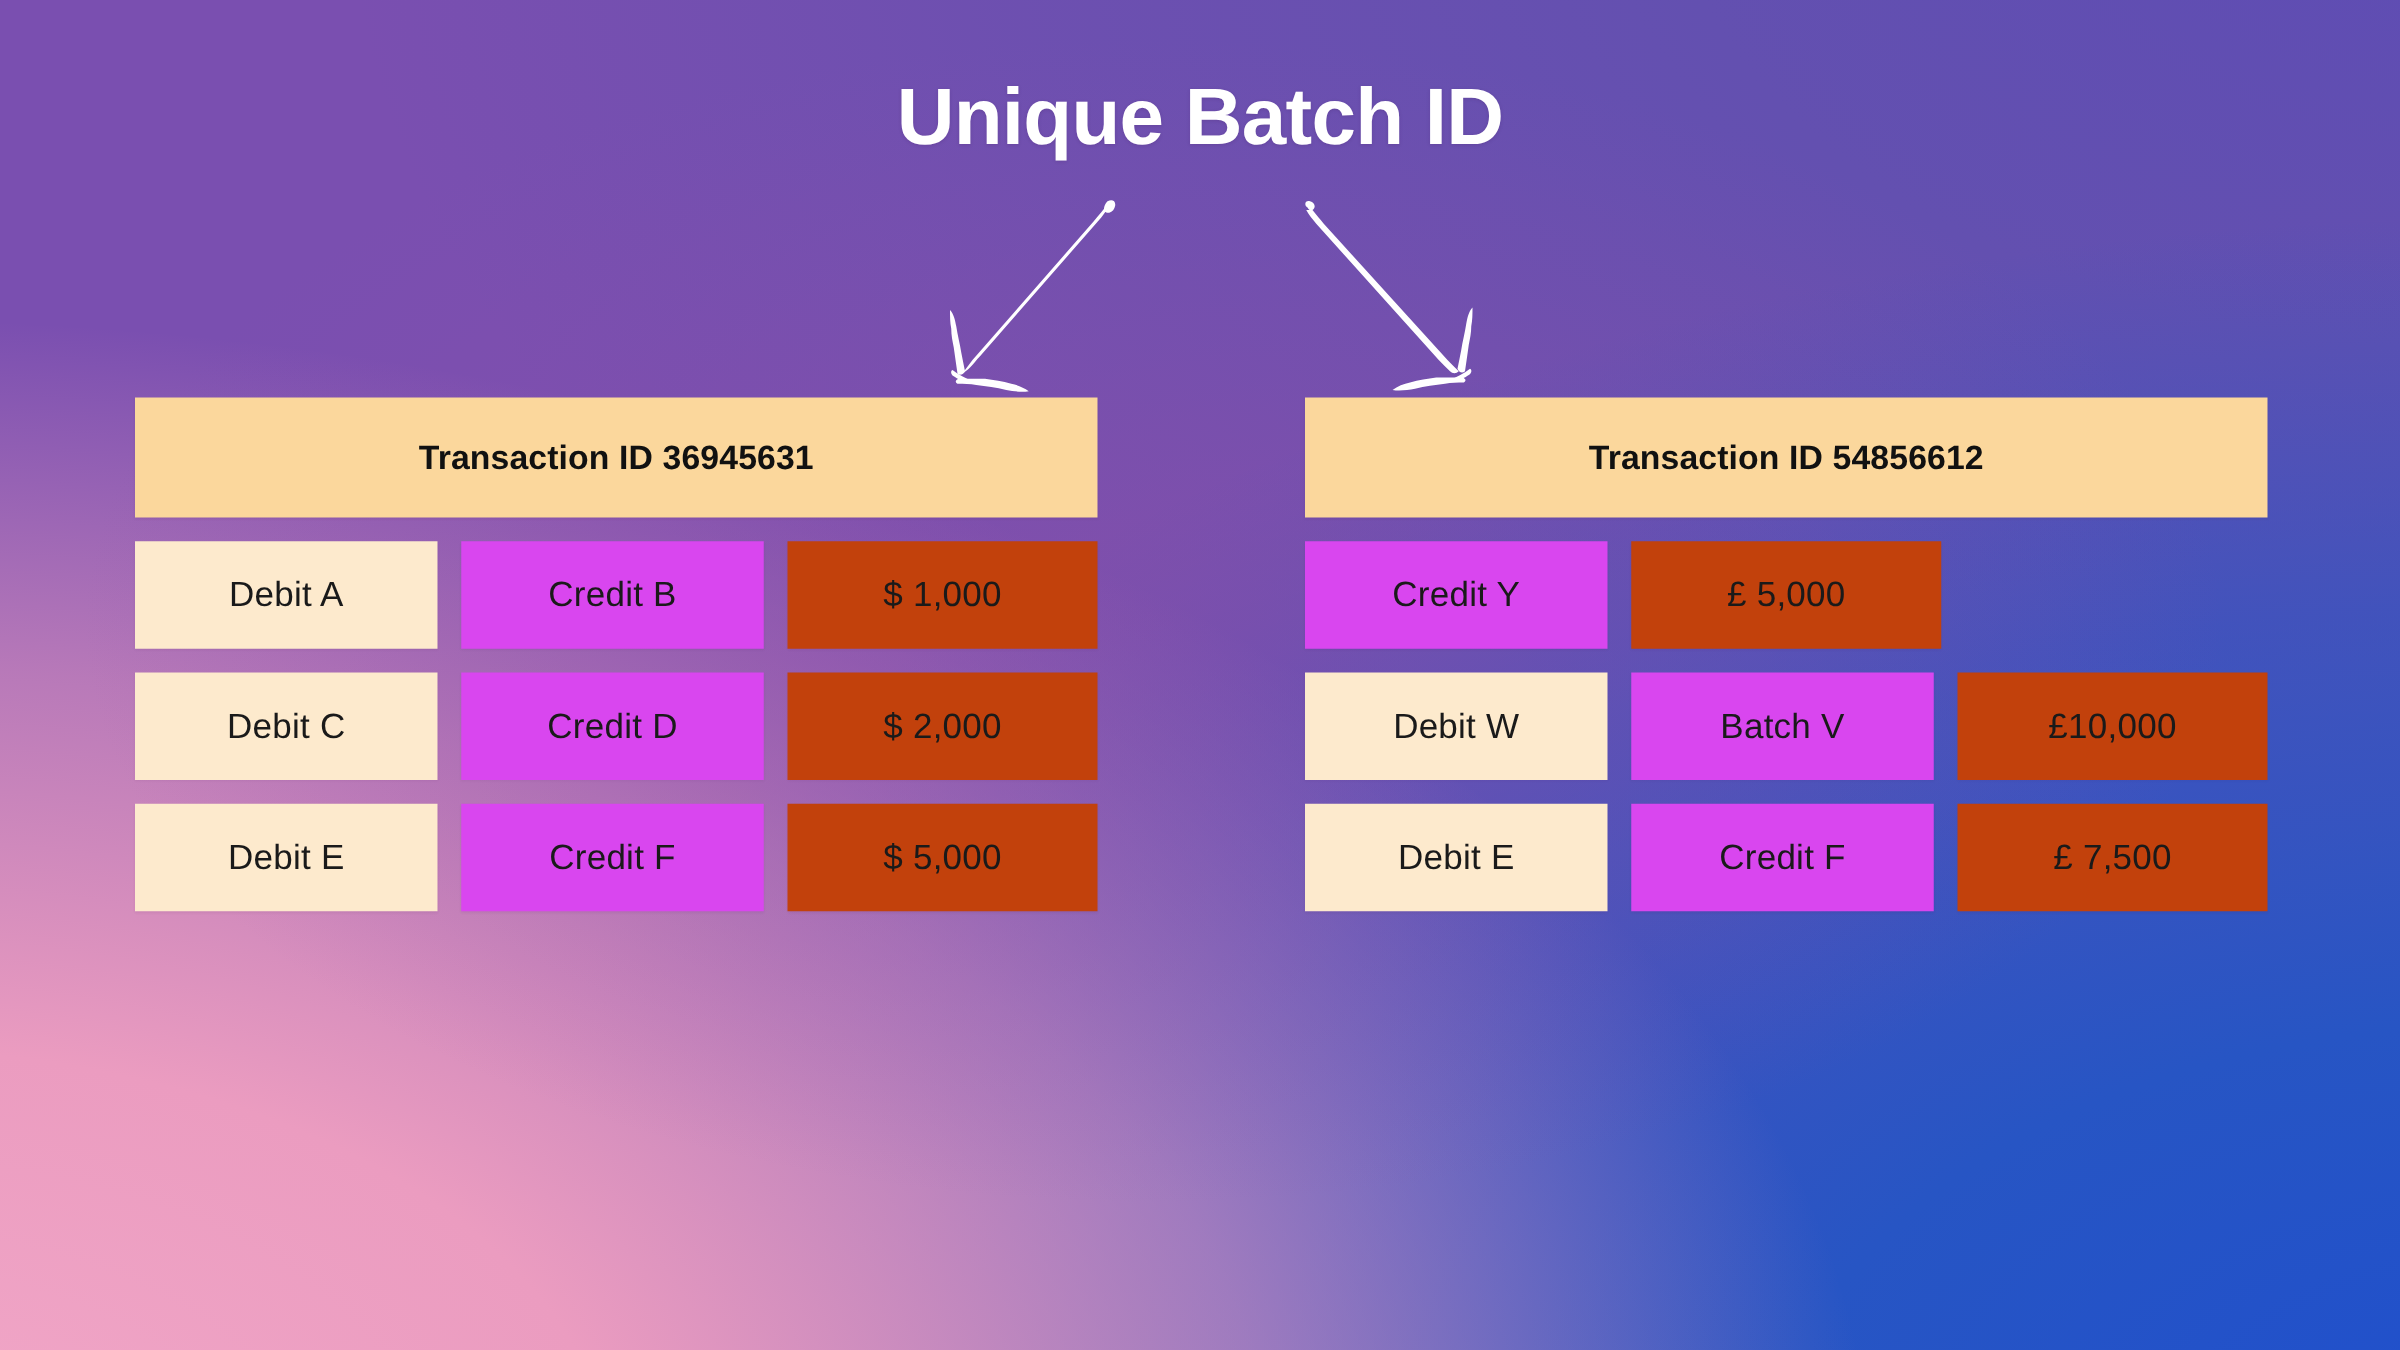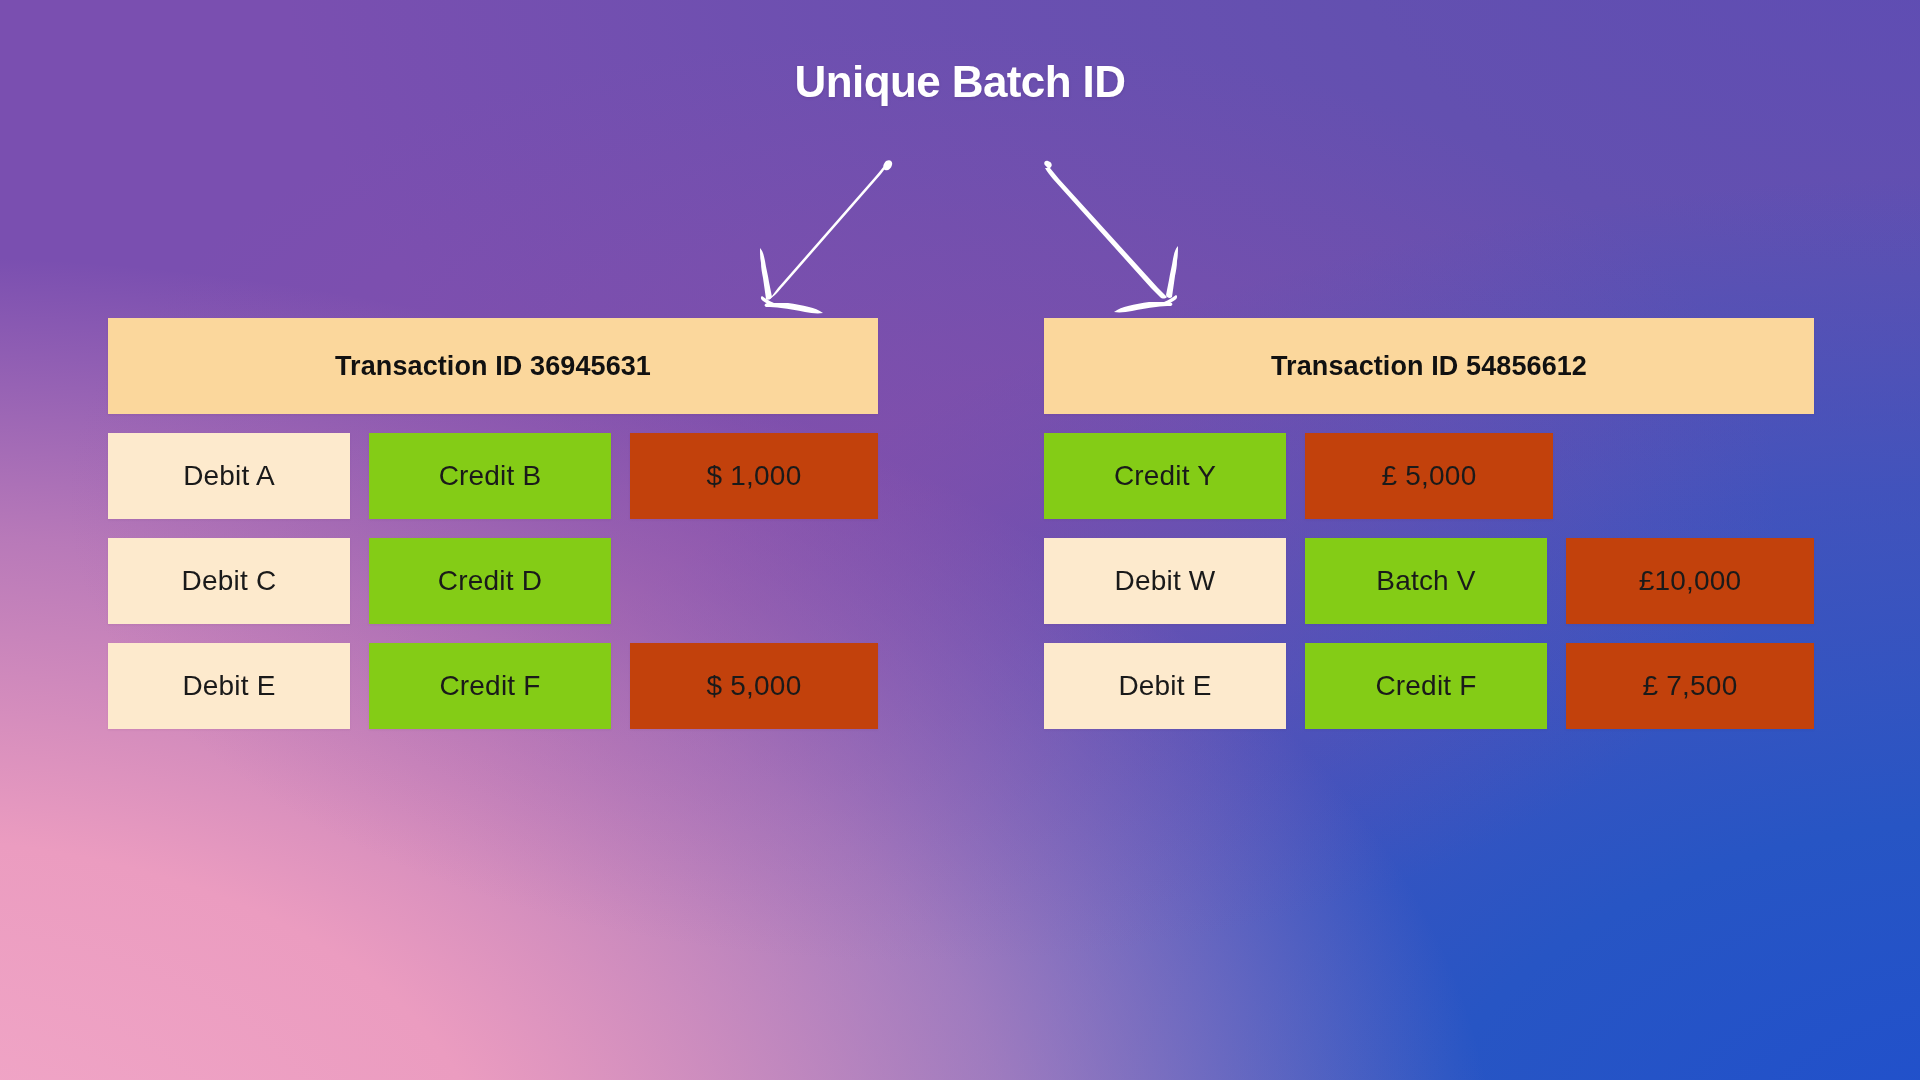--- a/index.html
+++ b/index.html
@@ -57,21 +57,21 @@
   }
 
   
   #page-title {
     position: absolute;
     left: 0;
     right: 0;
     top: 58px;
     text-align: center;
     color: #ffffff;
-    font-size: 44px;
+    font-size: 64px;
     font-weight: 700;
     letter-spacing: -0.6px;
     line-height: 1.1;
     text-shadow: 0 1px 3px rgba(60,20,80,0.18);
   }
 
   
   #arrows {
     position: absolute;
     left: 0;
@@ -118,21 +118,21 @@
     display: flex;
     align-items: center;
     justify-content: center;
     color: #1a1a1a;
     font-size: 28px;
     font-weight: 400;
     letter-spacing: 0.2px;
     box-shadow: 0 1px 2px rgba(80,30,90,0.08);
   }
   .cell-debit  { width: 242px; background: #fdeacd; }
-  .cell-credit { width: 242px; background: #84cc16; }
+  .cell-credit { width: 242px; background: #d946ef; }
   .cell-amount { width: 248px; background: #c2410c; }
 </style>
 </head>
 <body>
 
 <div id="bg-layer">
   <div class="g g-tl"></div>
   <div class="g g-tr"></div>
   <div class="g g-br"></div>
   <div class="g g-bl"></div>
@@ -188,20 +188,21 @@
     <div class="txn-header">Transaction ID 36945631</div>
     <div class="txn-rows">
       <div class="txn-row">
         <div class="txn-cell cell-debit">Debit A</div>
         <div class="txn-cell cell-credit">Credit B</div>
         <div class="txn-cell cell-amount">$ 1,000</div>
       </div>
       <div class="txn-row">
         <div class="txn-cell cell-debit">Debit C</div>
         <div class="txn-cell cell-credit">Credit D</div>
+        <div class="txn-cell cell-amount">$ 2,000</div>
       </div>
       <div class="txn-row">
         <div class="txn-cell cell-debit">Debit E</div>
         <div class="txn-cell cell-credit">Credit F</div>
         <div class="txn-cell cell-amount">$ 5,000</div>
       </div>
     </div>
   </div>
 
   <div class="txn-table" id="table-right">

